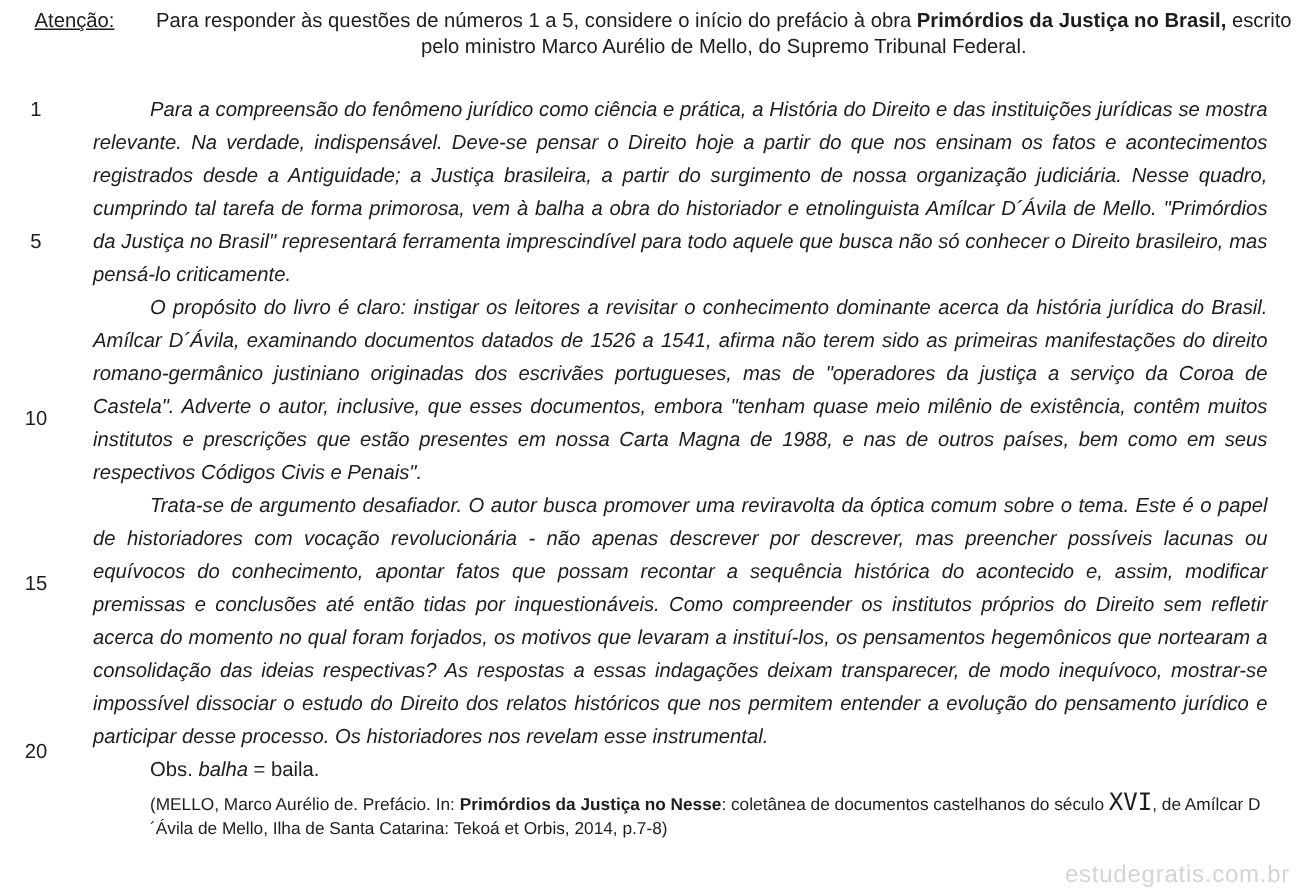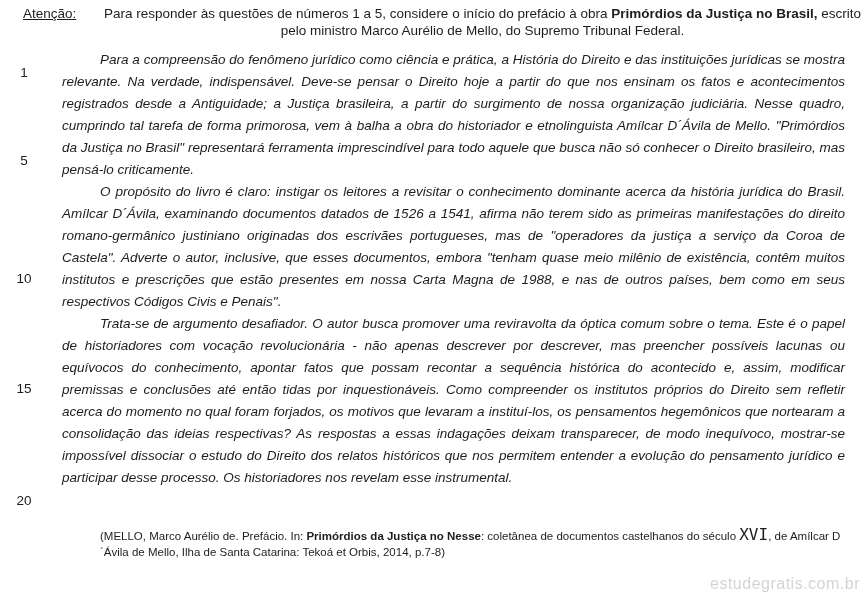--- a/index.html
+++ b/index.html
@@ -34,21 +34,21 @@
     font-style: normal;
   }
   .ln1 { top: 0; }
   .ln2 { top: 88px; }
   .ln3 { top: 206px; }
   .ln4 { top: 316px; }
   .ln5 { top: 428px; }
 
   
   .body-text {
-    position: absolute; left: 62px; top: 49px; width: 783px;
+    position: absolute; left: 62px; top: 62px; width: 783px;
     font-style: italic; font-size: 13.5px; line-height: 22px;
     text-align: justify;
   }
   .body-text p { margin: 0; text-indent: 38px; }
 
   
   .note { font-style: normal; text-align: left; }
   .note em { font-style: italic; }
 
   
@@ -81,19 +81,20 @@
     <span class="ln ln2">5</span>
     <span class="ln ln3">10</span>
     <span class="ln ln4">15</span>
     <span class="ln ln5">20</span>
   </div>
 
   <div class="body-text">
     <p>Para a compreensão do fenômeno jurídico como ciência e prática, a História do Direito e das instituições jurídicas se mostra relevante. Na verdade, indispensável. Deve-se pensar o Direito hoje a partir do que nos ensinam os fatos e acontecimentos registrados desde a Antiguidade; a Justiça brasileira, a partir do surgimento de nossa organização judiciária. Nesse quadro, cumprindo tal tarefa de forma primorosa, vem à balha a obra do historiador e etnolinguista Amílcar D´Ávila de Mello. "Primórdios da Justiça no Brasil" representará ferramenta imprescindível para todo aquele que busca não só conhecer o Direito brasileiro, mas pensá-lo criticamente.</p>
     <p>O propósito do livro é claro: instigar os leitores a revisitar o conhecimento dominante acerca da história jurídica do Brasil. Amílcar D´Ávila, examinando documentos datados de 1526 a 1541, afirma não terem sido as primeiras manifestações do direito romano-germânico justiniano originadas dos escrivães portugueses, mas de "operadores da justiça a serviço da Coroa de Castela". Adverte o autor, inclusive, que esses documentos, embora "tenham quase meio milênio de existência, contêm muitos institutos e prescrições que estão presentes em nossa Carta Magna de 1988, e nas de outros países, bem como em seus respectivos Códigos Civis e Penais".</p>
     <p>Trata-se de argumento desafiador. O autor busca promover uma reviravolta da óptica comum sobre o tema. Este é o papel de historiadores com vocação revolucionária - não apenas descrever por descrever, mas preencher possíveis lacunas ou equívocos do conhecimento, apontar fatos que possam recontar a sequência histórica do acontecido e, assim, modificar premissas e conclusões até então tidas por inquestionáveis. Como compreender os institutos próprios do Direito sem refletir acerca do momento no qual foram forjados, os motivos que levaram a instituí-los, os pensamentos hegemônicos que nortearam a consolidação das ideias respectivas? As respostas a essas indagações deixam transparecer, de modo inequívoco, mostrar-se impossível dissociar o estudo do Direito dos relatos históricos que nos permitem entender a evolução do pensamento jurídico e participar desse processo. Os historiadores nos revelam esse instrumental.</p>
+    <p class="note"><span>Obs. </span><em>balha</em><span> = baila.</span></p>
   </div>
 
   <div class="citation"><span>(MELLO, Marco Aurélio de. Prefácio. In: </span><b>Primórdios da Justiça no Nesse</b><span>: coletânea de documentos castelhanos do século </span><span class="mono">XVI</span><span>, de Amílcar D´Ávila de Mello, Ilha de Santa Catarina: Tekoá et Orbis, 2014, p.7-8)</span></div>
 
   <div class="watermark">estudegratis.com.br</div>
 
 </div>
 
 </body></html>

